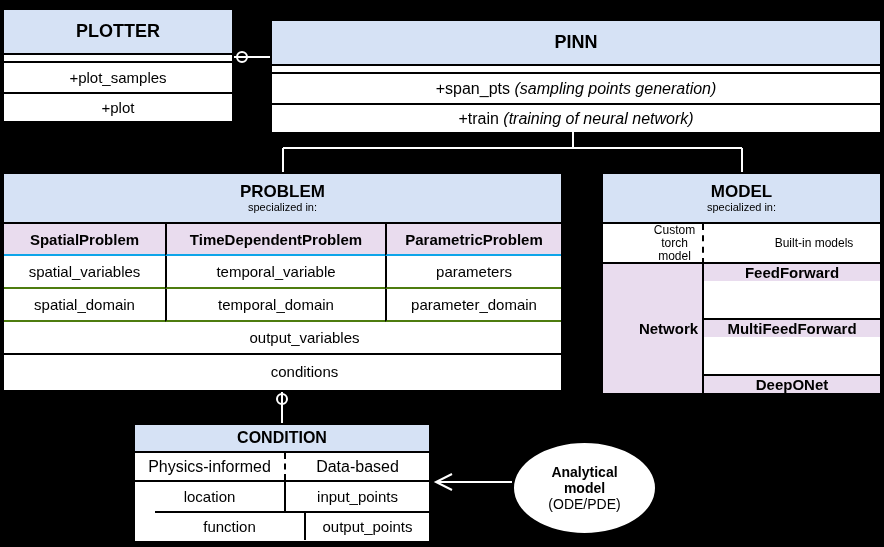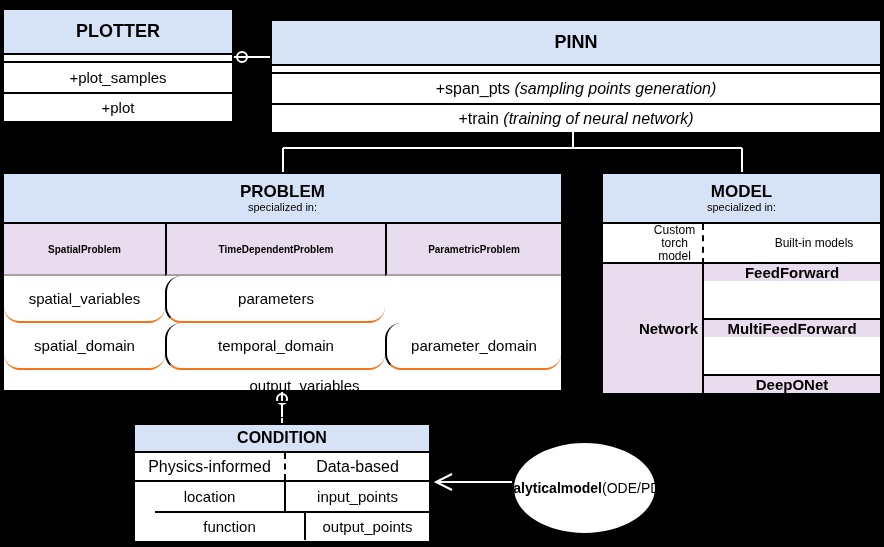--- a/index.html
+++ b/index.html
@@ -73,31 +73,30 @@
     display: grid;
     grid-template-columns: 161px 220px 1fr;
   }
   #problem .grid3 > div {
     display: flex; align-items: center; justify-content: center;
     box-sizing: border-box;
     text-align: center;
   }
   #problem .sub-head > div {
     background: #e9dcee;
-    height: 52px;
-    font-size: 10px;
+    height: 32px;
+    font-size: 15px;
     font-weight: bold;
-    border-bottom: 2px solid #a3a3a3;
+    border-bottom: 2px solid #0ea5e9;
   }
   #problem .sub-head > div + div { border-left: 2px solid #000000; }
   #problem .attr-row > div {
-    height: 47px;
+    height: 33px;
     font-size: 15px;
-    border-bottom: 2px solid #f97316;
-    border-radius: 16px;
+    border-bottom: 2px solid #4d7c0f;
   }
   #problem .attr-row > div + div { border-left: 2px solid #000000; }
   #problem .full-row {
     height: 33px; font-size: 15px;
     display: flex; align-items: center; justify-content: center;
     border-bottom: 2px solid #000000;
     box-sizing: border-box;
     padding-left: 44px;
   }
   #problem .full-row.last { border-bottom: none; }
@@ -175,21 +174,21 @@
   #condition .c-row > div + div { border-left: 2px solid #000000; }
 
   
   #analytical {
     position: absolute;
     left: 512px; top: 441px;
     width: 145px; height: 94px;
     border: 2px solid #000000;
     border-radius: 50%;
     background: #ffffff;
-    display: flex; 
+    display: flex; flex-direction: column;
     align-items: center; justify-content: center;
     text-align: center;
     line-height: 1.15;
     box-sizing: border-box;
   }
   #analytical .a1 { font-size: 14px; font-weight: bold; }
   #analytical .a2 { font-size: 14px; }
   .conn-svg { position: absolute; left: 0; top: 0; width: 884px; height: 547px; pointer-events: none; }
 </style>
 </head>
@@ -251,20 +250,21 @@
     </div>
 
     <div class="grid3 sub-head">
       <div>SpatialProblem</div>
       <div>TimeDependentProblem</div>
       <div>ParametricProblem</div>
     </div>
 
     <div class="grid3 attr-row">
       <div>spatial_variables</div>
+      <div>temporal_variable</div>
       <div>parameters</div>
     </div>
 
     <div class="grid3 attr-row">
       <div>spatial_domain</div>
       <div>temporal_domain</div>
       <div>parameter_domain</div>
     </div>
 
     <div class="full-row">output_variables</div>

